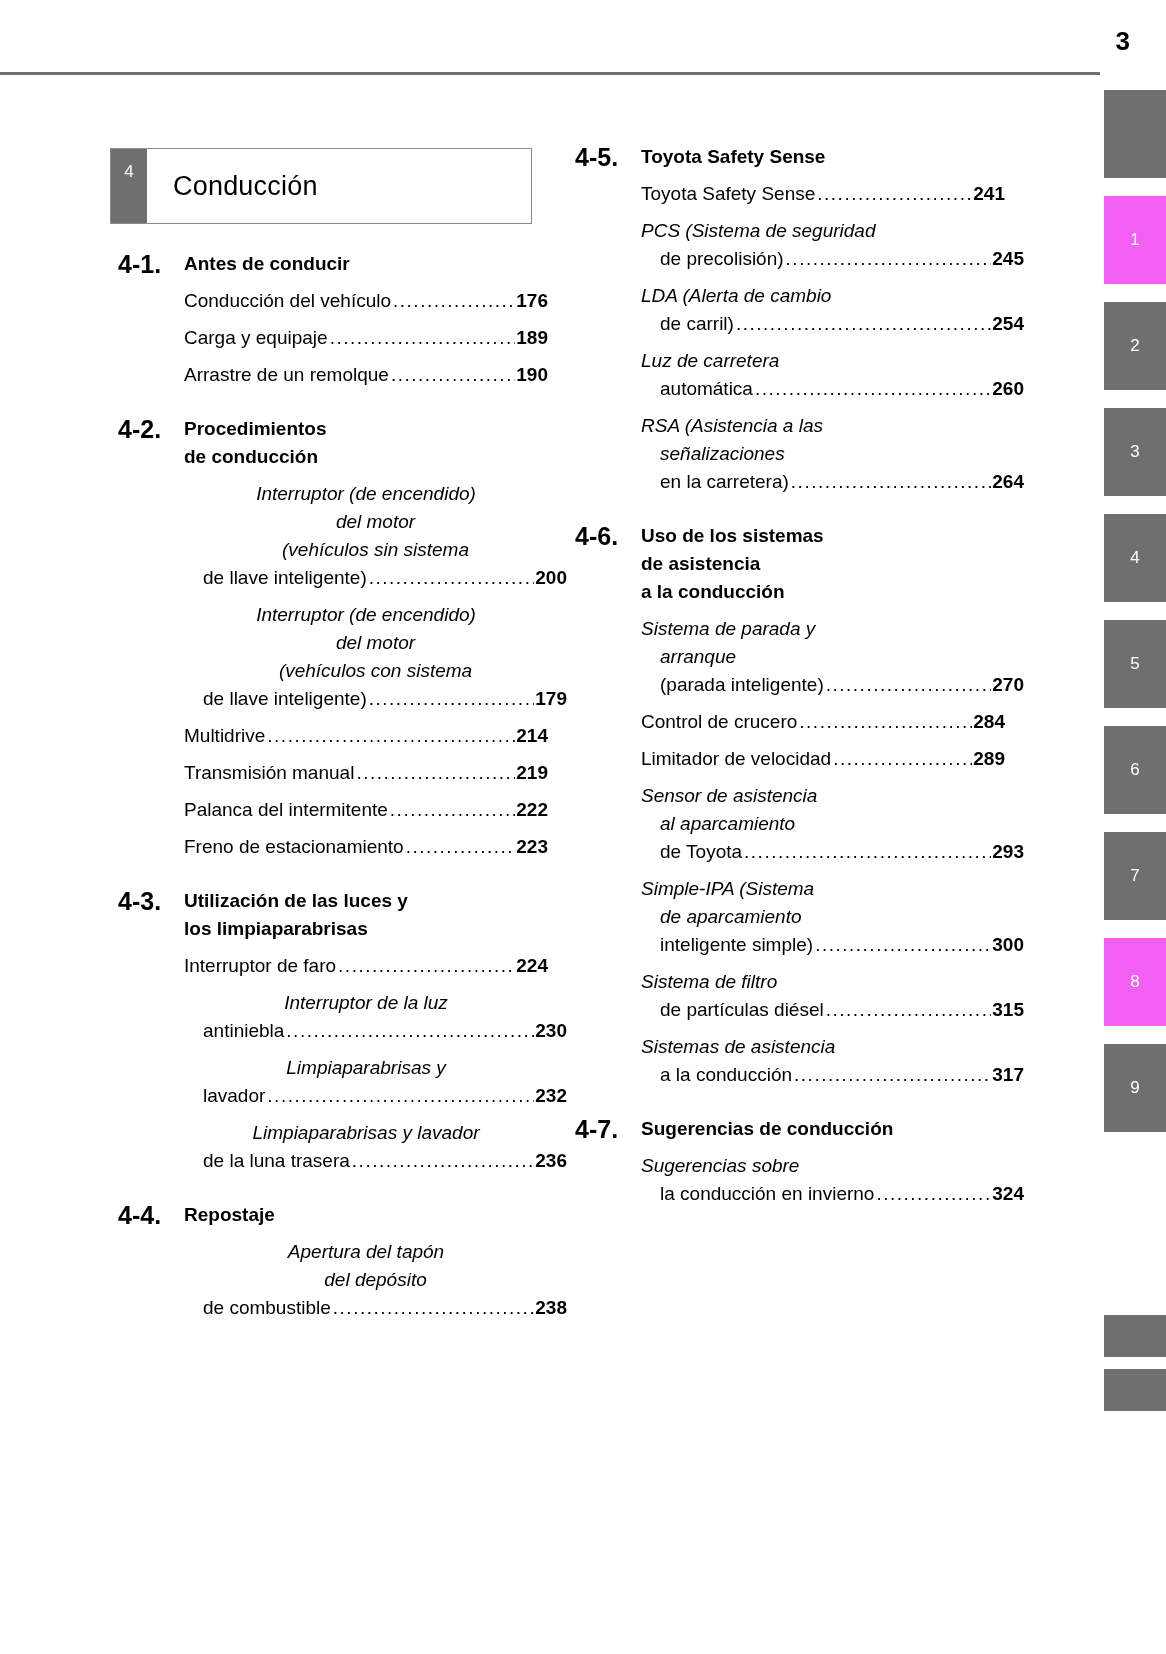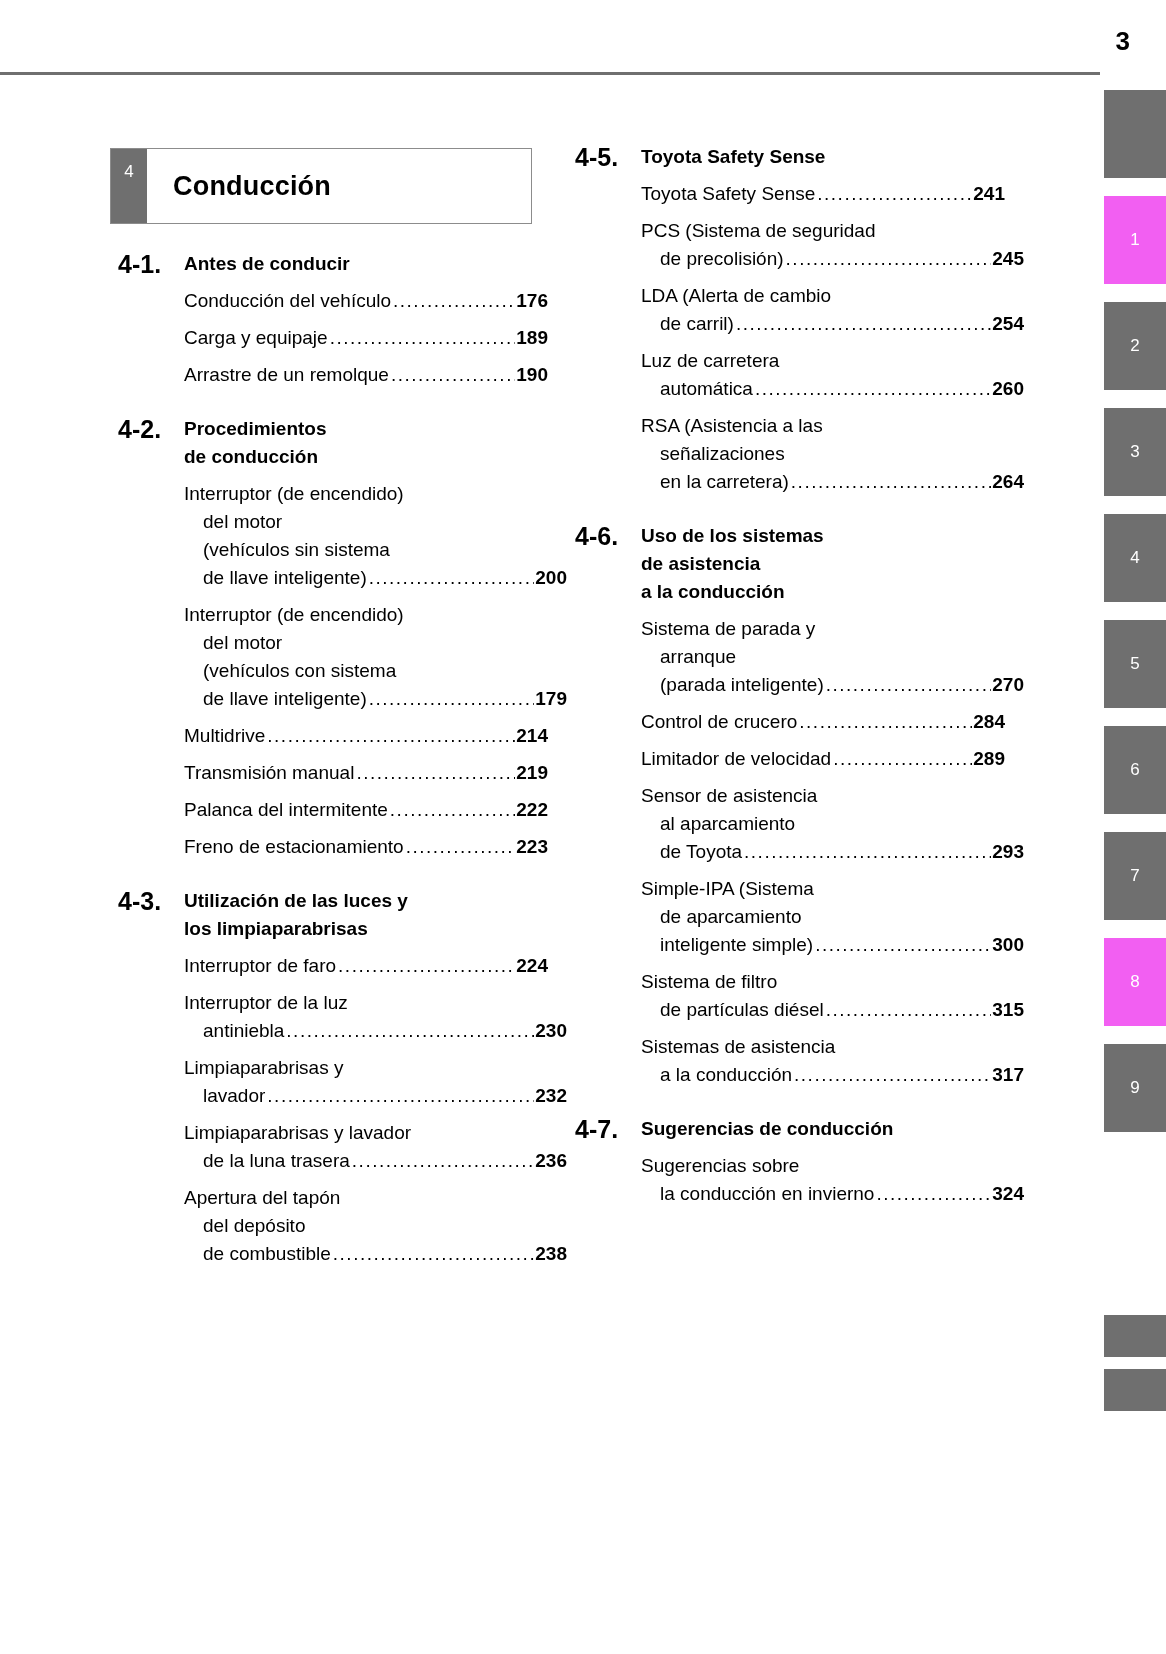--- a/index.html
+++ b/index.html
@@ -56,21 +56,21 @@
     padding-top: 13px;
     font-size: 17px;
     box-sizing: border-box;
   }
   .chapter-title {
     flex: 1;
     display: flex;
     align-items: center;
     padding-left: 26px;
     font-size: 27px;
-    font-weight: bold;
+    font-weight: normal;
     letter-spacing: 0.2px;
   }
 
   
   .col {
     position: absolute;
     top: 250px;
   }
   .col-left  { left: 118px;  width: 430px; }
   .col-right { left: 575px;  width: 430px; }
@@ -99,20 +99,21 @@
   
   .entry {
     margin-left: 66px;
     margin-top: 9px;
     font-size: 19px;
     line-height: 28px;
     position: relative;
   }
   .entry-line {
     display: block;
+    font-style: italic;
   }
   .entry-last {
     display: flex;
     align-items: baseline;
     width: 100%;
   }
   .entry-text {
     white-space: pre;
   }
   .indent { padding-left: 19px; }
@@ -124,21 +125,21 @@
     color: #000;
     letter-spacing: 1.5px;
     font-size: 19px;
   }
   .pageno {
     flex: 0 0 auto;
     white-space: pre;
     font-size: 19px;
     font-weight: bold;
   }
-  .col-left .entry { font-size: 19px; }
+  .col-left .entry { font-size: 19px; text-align: center; }
 
   
   .thumbs {
     position: absolute;
     right: 0;
     top: 90px;
     width: 62px;
   }
   .thumb {
     width: 62px;
@@ -284,20 +285,24 @@
         <span class="pageno">232</span>
       </span>
     </div>
     <div class="entry">
       <span class="entry-line">Limpiaparabrisas y lavador</span>
       <span class="entry-last indent">
         <span class="entry-text">de la luna trasera</span>
         <span class="leader"> ................................................................................</span>
         <span class="pageno">236</span>
       </span>
+    </div>
+    <div class="sec">
+      <div class="sec-num">4-4.</div>
+      <div class="sec-title">Repostaje</div>
     </div>
     <div class="entry">
       <span class="entry-line">Apertura del tapón</span>
       <span class="entry-line indent">del depósito</span>
       <span class="entry-last indent">
         <span class="entry-text">de combustible</span>
         <span class="leader"> ................................................................................</span>
         <span class="pageno">238</span>
       </span>
     </div>

